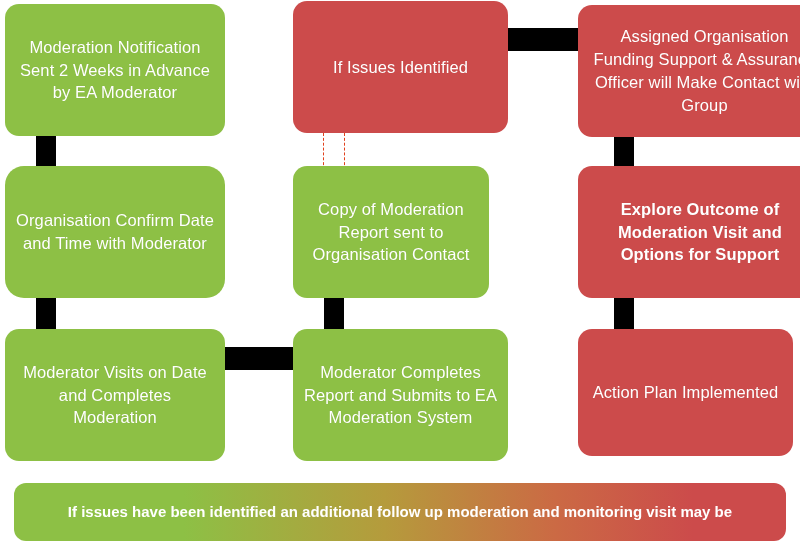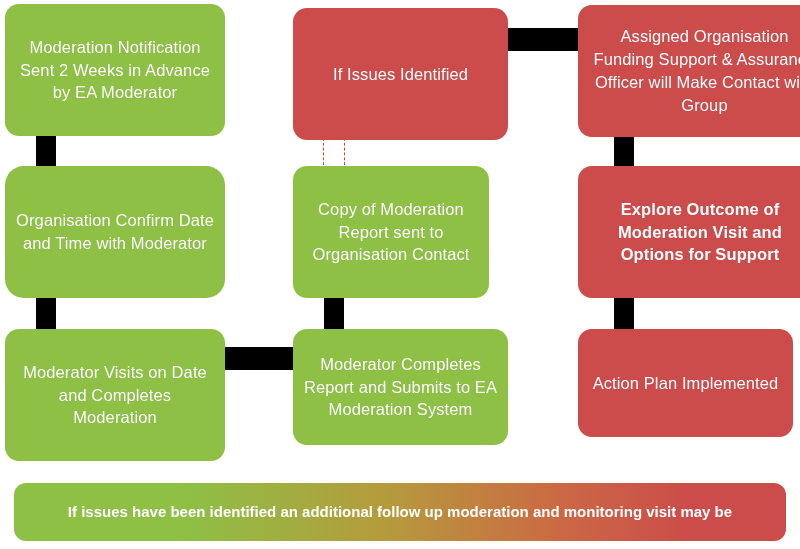--- a/index.html
+++ b/index.html
@@ -101,21 +101,21 @@
   <div class="conn conn-h" style="left:508px; top:28px; width:72px; height:23px;"></div>
 
   <div class="conn conn-v" style="left:614px; top:133px; width:20px; height:36px;"></div>
 
   <div class="conn conn-v" style="left:614px; top:295px; width:20px; height:37px;"></div>
 
   <div class="node green" style="left:5px; top:4px; width:220px; height:132px;">
     <span>Moderation Notification Sent 2 Weeks in Advance by EA Moderator</span>
   </div>
 
-  <div class="node red" style="left:293px; top:8px; width:215px; height:132px;">
+  <div class="node red" style="left:293px; top:1px; width:215px; height:132px;">
     <span>If Issues Identified</span>
   </div>
 
   <div class="node red" style="left:578px; top:5px; width:253px; height:132px;">
     <span>Assigned Organisation Funding Support &amp; Assurance Officer will Make Contact with Group</span>
   </div>
 
   <div class="node green" style="left:5px; top:166px; width:220px; height:132px;border-radius:19px;">
     <span>Organisation Confirm Date and Time with Moderator</span>
   </div>
@@ -125,25 +125,25 @@
   </div>
 
   <div class="node red" style="left:578px; top:166px; width:244px; height:132px;font-weight:bold;">
     <span>Explore Outcome of Moderation Visit and Options for Support</span>
   </div>
 
   <div class="node green" style="left:5px; top:329px; width:220px; height:132px;justify-content:flex-end;">
     <span>Moderator Visits on Date and Completes Moderation</span>
   </div>
 
-  <div class="node green" style="left:293px; top:329px; width:215px; height:116px;">
+  <div class="node green" style="left:293px; top:329px; width:215px; height:132px;">
     <span>Moderator Completes Report and Submits to EA Moderation System</span>
   </div>
 
-  <div class="node red" style="left:578px; top:329px; width:215px; height:108px;">
+  <div class="node red" style="left:578px; top:329px; width:215px; height:127px;">
     <span>Action Plan Implemented</span>
   </div>
 
   <div id="banner" style="left:14px; top:483px; width:772px; height:58px;">
     <span class="bline">If issues have been identified an additional follow up moderation and monitoring visit may be</span>
   </div>
 
 </div>
 
 </body></html>

